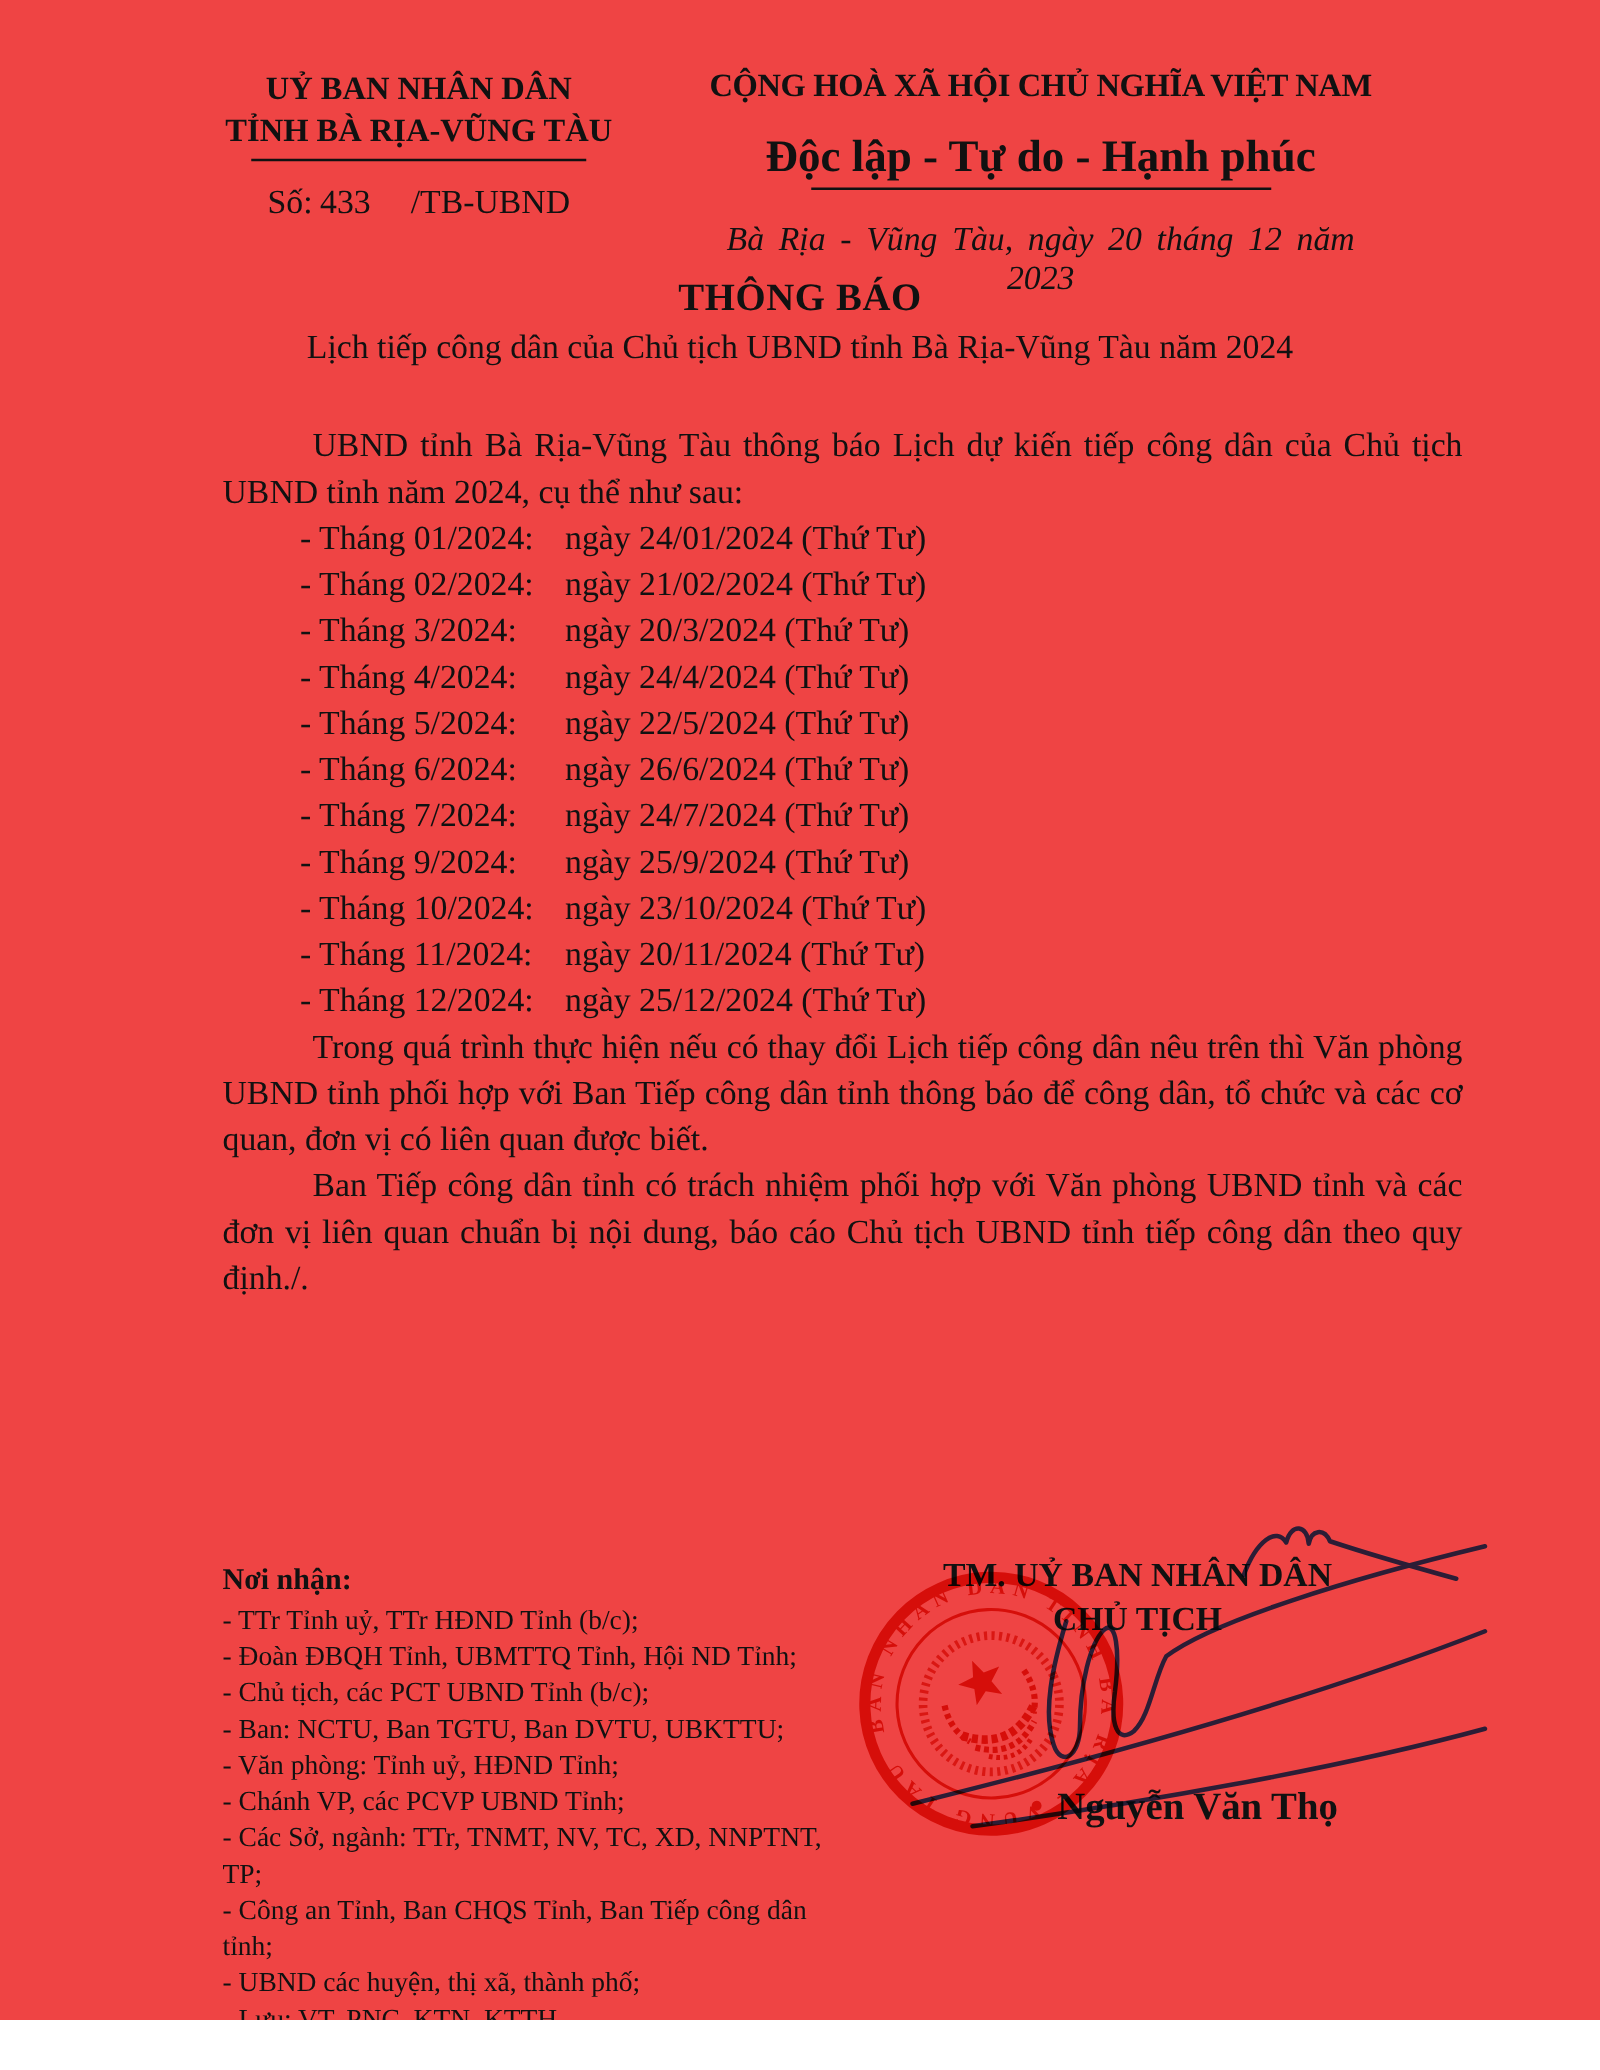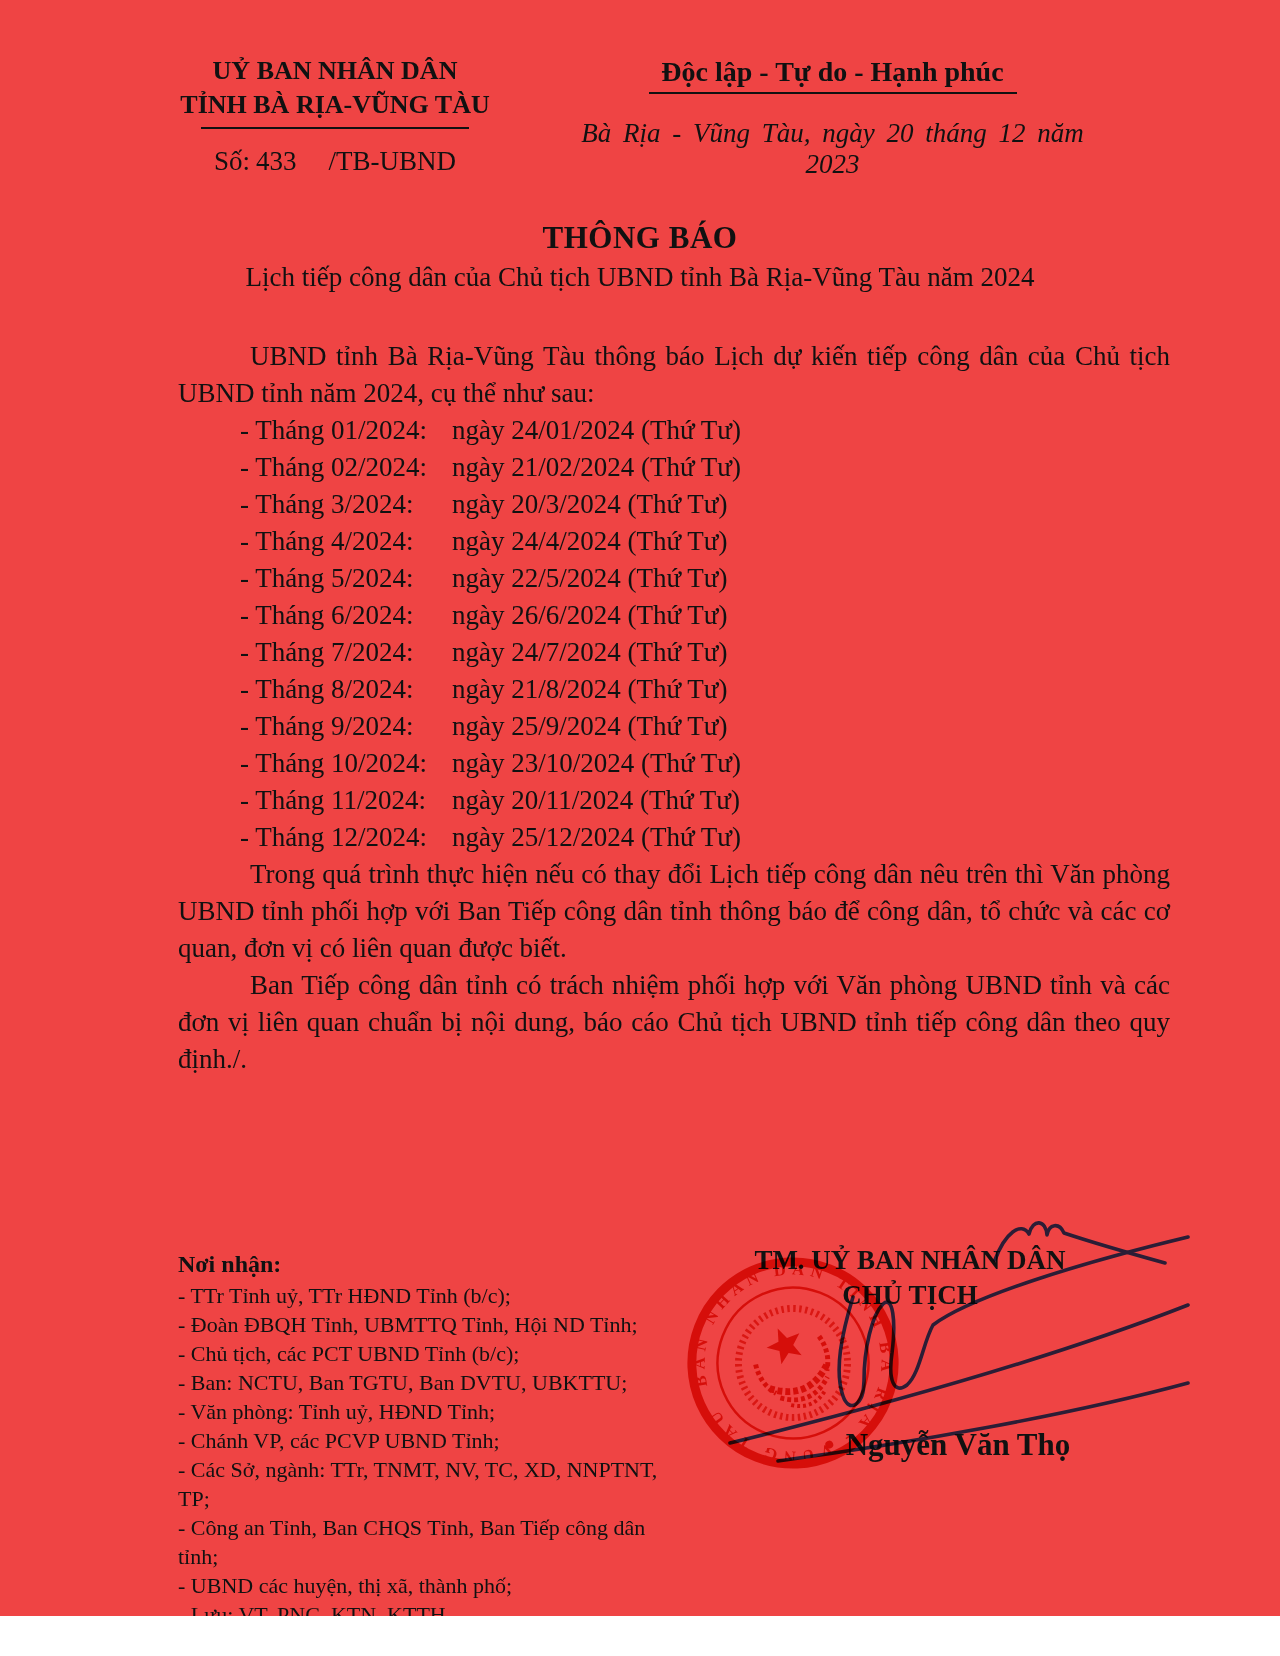--- a/index.html
+++ b/index.html
@@ -20,21 +20,21 @@
   }
   .hdr-left .rule { width: 268px; border-top: 2.5px solid #111; margin: 5px auto 0; }
   .doc-number { margin-top: 15px; font-weight: normal; font-size: 27px; }
   .doc-number .num { margin: 0 14px 0 6px; }
   .doc-number .suffix { margin-left: 18px; margin-top: 16px; }
   .hdr-right {
     position: absolute; left: 560px; top: 54px; width: 545px;
     text-align: center;
   }
   .hdr-right .l1 { font-weight: bold; font-size: 26px; letter-spacing: -0.3px; }
-  .hdr-right .l2 { font-weight: bold; font-size: 28px; margin-top: 2px; }
+  .hdr-right .l2 { font-weight: bold; font-size: 36px; margin-top: 20px; }
   .hdr-right .rule { width: 368px; border-top: 2.5px solid #111; margin: 4px auto 0; }
   .hdr-right .date { font-style: italic; font-size: 27px; margin-top: 24px; word-spacing: 5px; }
   
   .doc-title {
     position: absolute; left: 0; top: 220px; width: 1280px;
     text-align: center; font-weight: bold; font-size: 31px; letter-spacing: 0.5px;
   }
   .doc-subtitle {
     position: absolute; left: 0; top: 262px; width: 1280px;
     text-align: center; font-size: 27px;
@@ -82,20 +82,21 @@
   <div class="hdr-left">
     <div>UỶ BAN NHÂN DÂN</div>
     <div>TỈNH BÀ RỊA-VŨNG TÀU</div>
     <div class="rule"></div>
     <div class="doc-number">
       <span>Số:</span><span class="num">433</span><span class="suffix">/TB-UBND</span>
     </div>
   </div>
 
   <div class="hdr-right">
+    <div class="l1">CỘNG HOÀ XÃ HỘI CHỦ NGHĨA VIỆT NAM</div>
     <div class="l2">Độc lập - Tự do - Hạnh phúc</div>
     <div class="rule"></div>
     <div class="date">Bà Rịa - Vũng Tàu, ngày 20 tháng 12 năm 2023</div>
   </div>
 
   <div class="doc-title">THÔNG BÁO</div>
   <div class="doc-subtitle">Lịch tiếp công dân của Chủ tịch UBND tỉnh Bà Rịa-Vũng Tàu năm 2024</div>
 
   <div class="body-text">
     <p>UBND tỉnh Bà Rịa-Vũng Tàu thông báo Lịch dự kiến tiếp công dân của Chủ tịch UBND tỉnh năm 2024, cụ thể như sau:</p>
@@ -121,24 +122,20 @@
           <span class="m">- Tháng 5/2024:</span>
           <span class="d">ngày 22/5/2024 (Thứ Tư)</span>
         </div>
       <div class="sched-row">
           <span class="m">- Tháng 6/2024:</span>
           <span class="d">ngày 26/6/2024 (Thứ Tư)</span>
         </div>
       <div class="sched-row">
           <span class="m">- Tháng 7/2024:</span>
           <span class="d">ngày 24/7/2024 (Thứ Tư)</span>
-        </div>
-      <div class="sched-row">
-          <span class="m">- Tháng 8/2024:</span>
-          <span class="d">ngày 21/8/2024 (Thứ Tư)</span>
         </div>
       <div class="sched-row">
           <span class="m">- Tháng 9/2024:</span>
           <span class="d">ngày 25/9/2024 (Thứ Tư)</span>
         </div>
       <div class="sched-row">
           <span class="m">- Tháng 10/2024:</span>
           <span class="d">ngày 23/10/2024 (Thứ Tư)</span>
         </div>
       <div class="sched-row">

